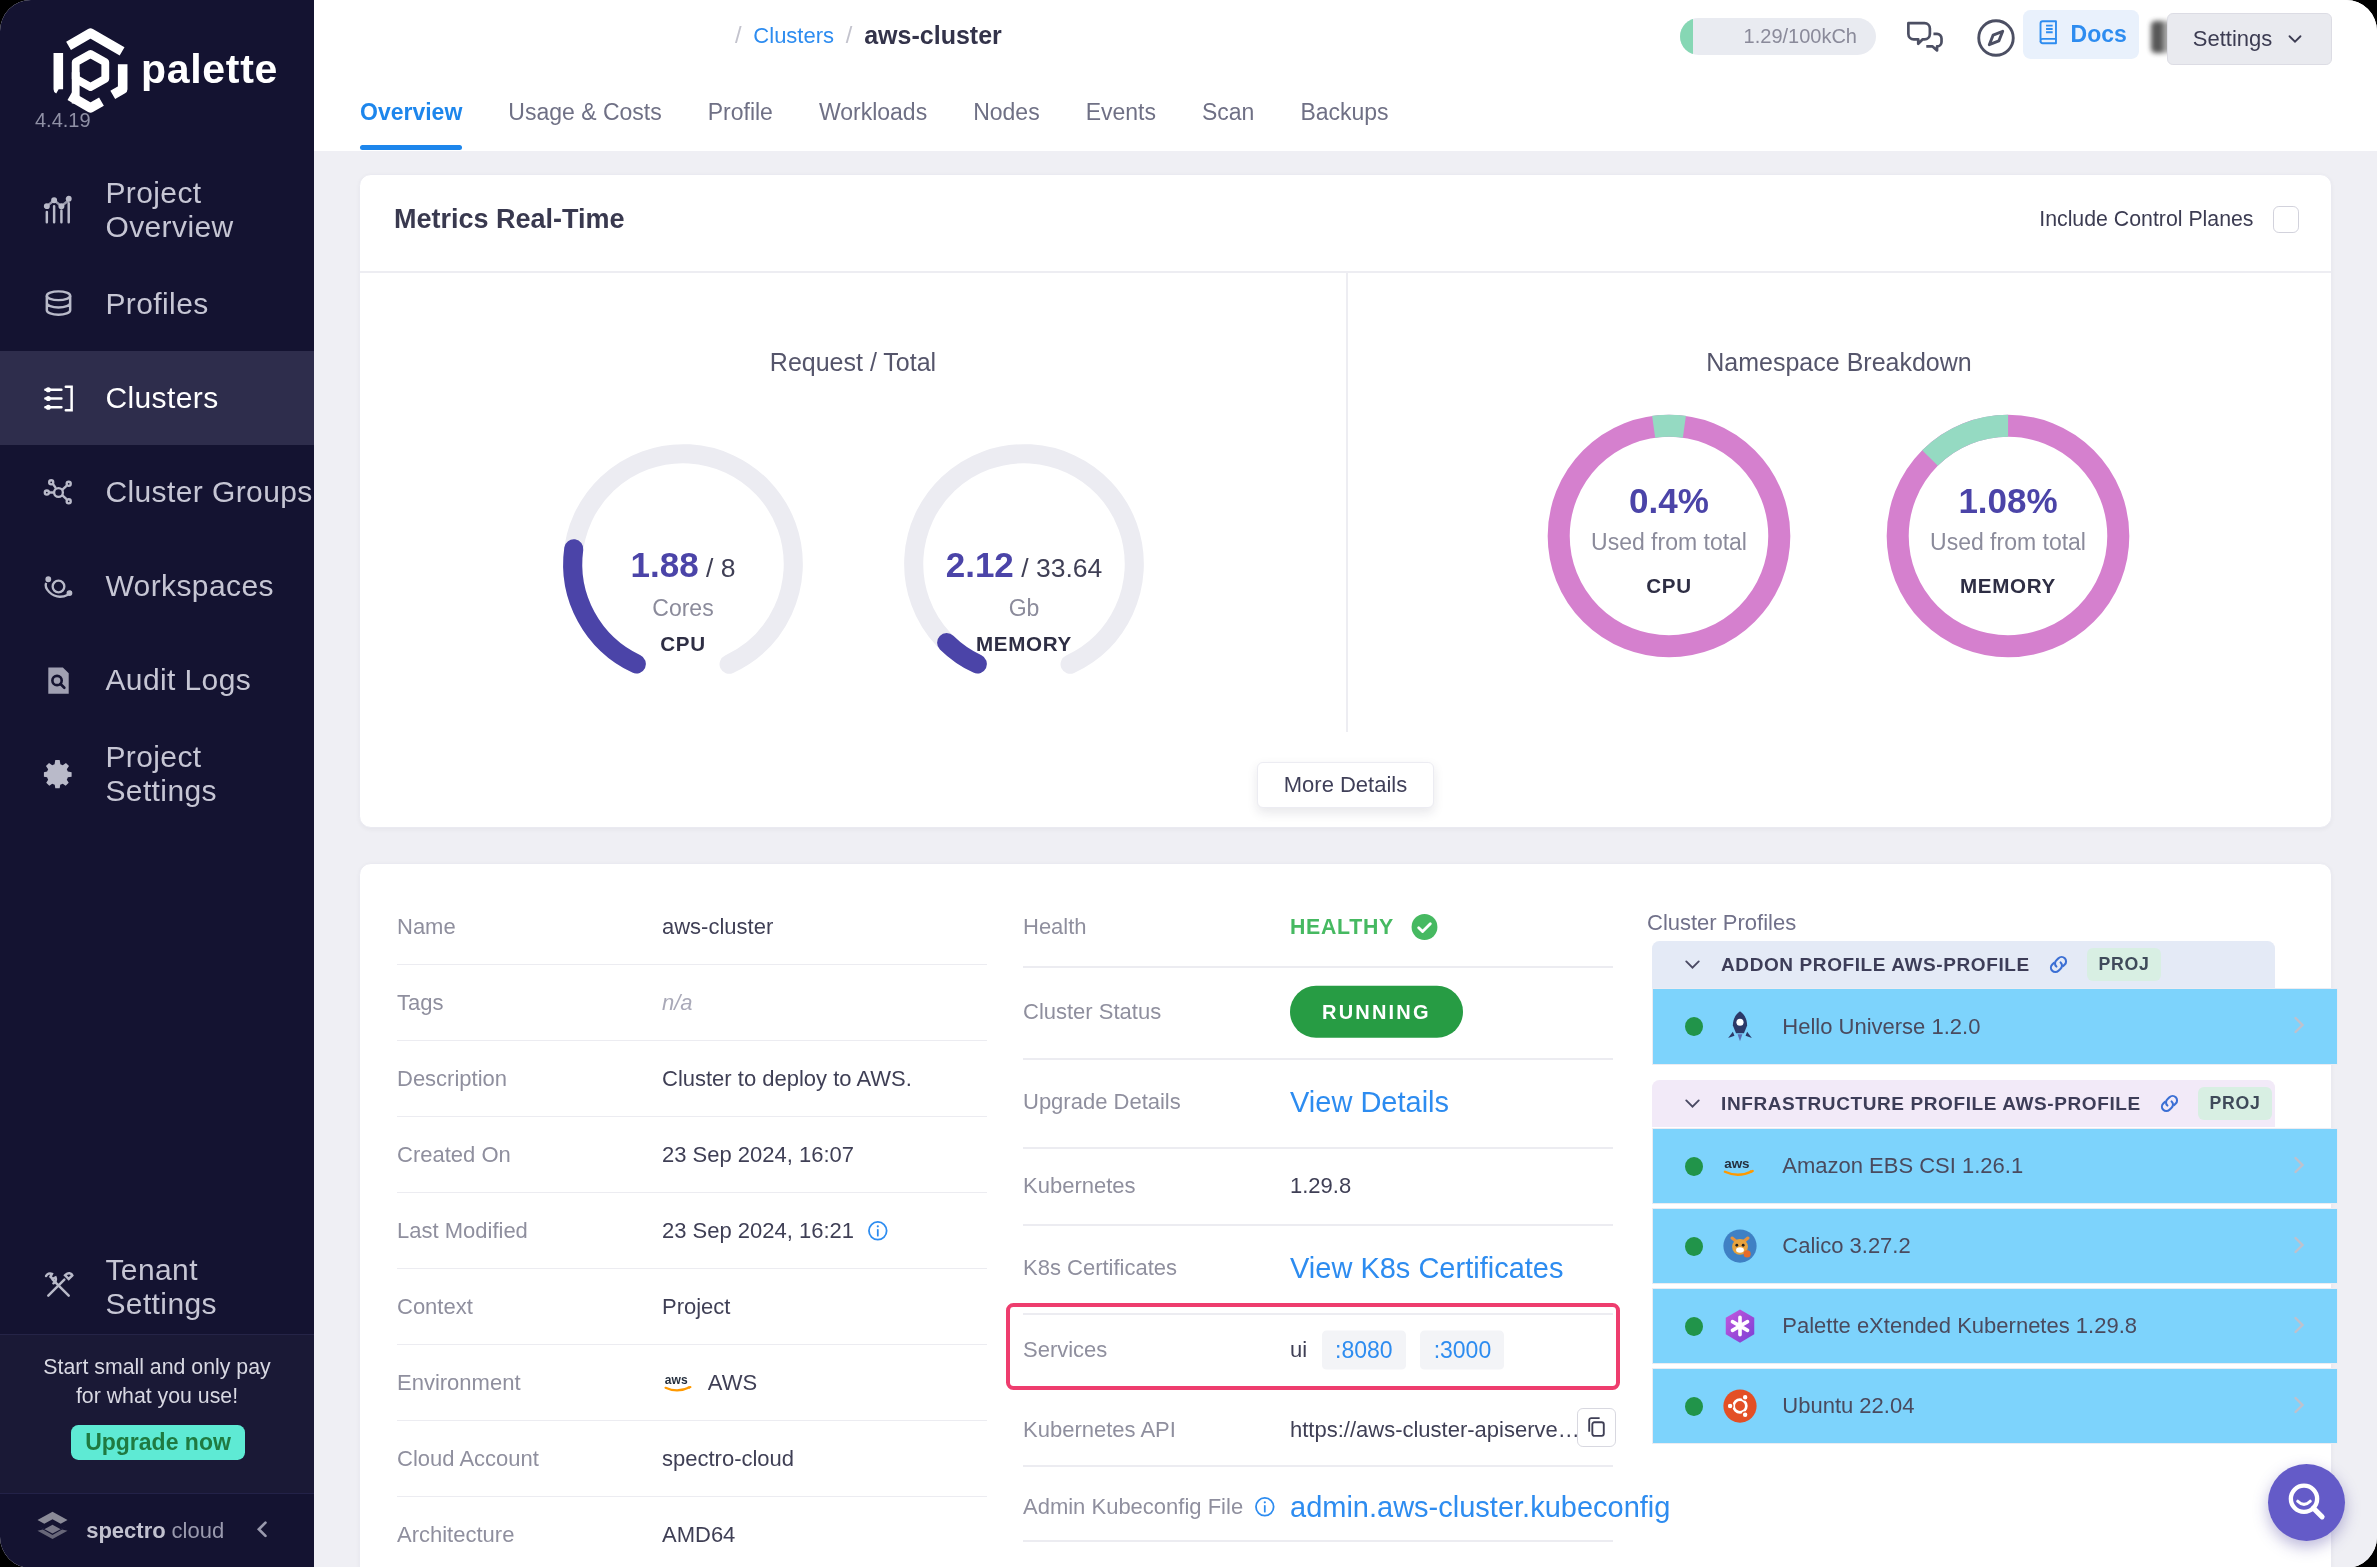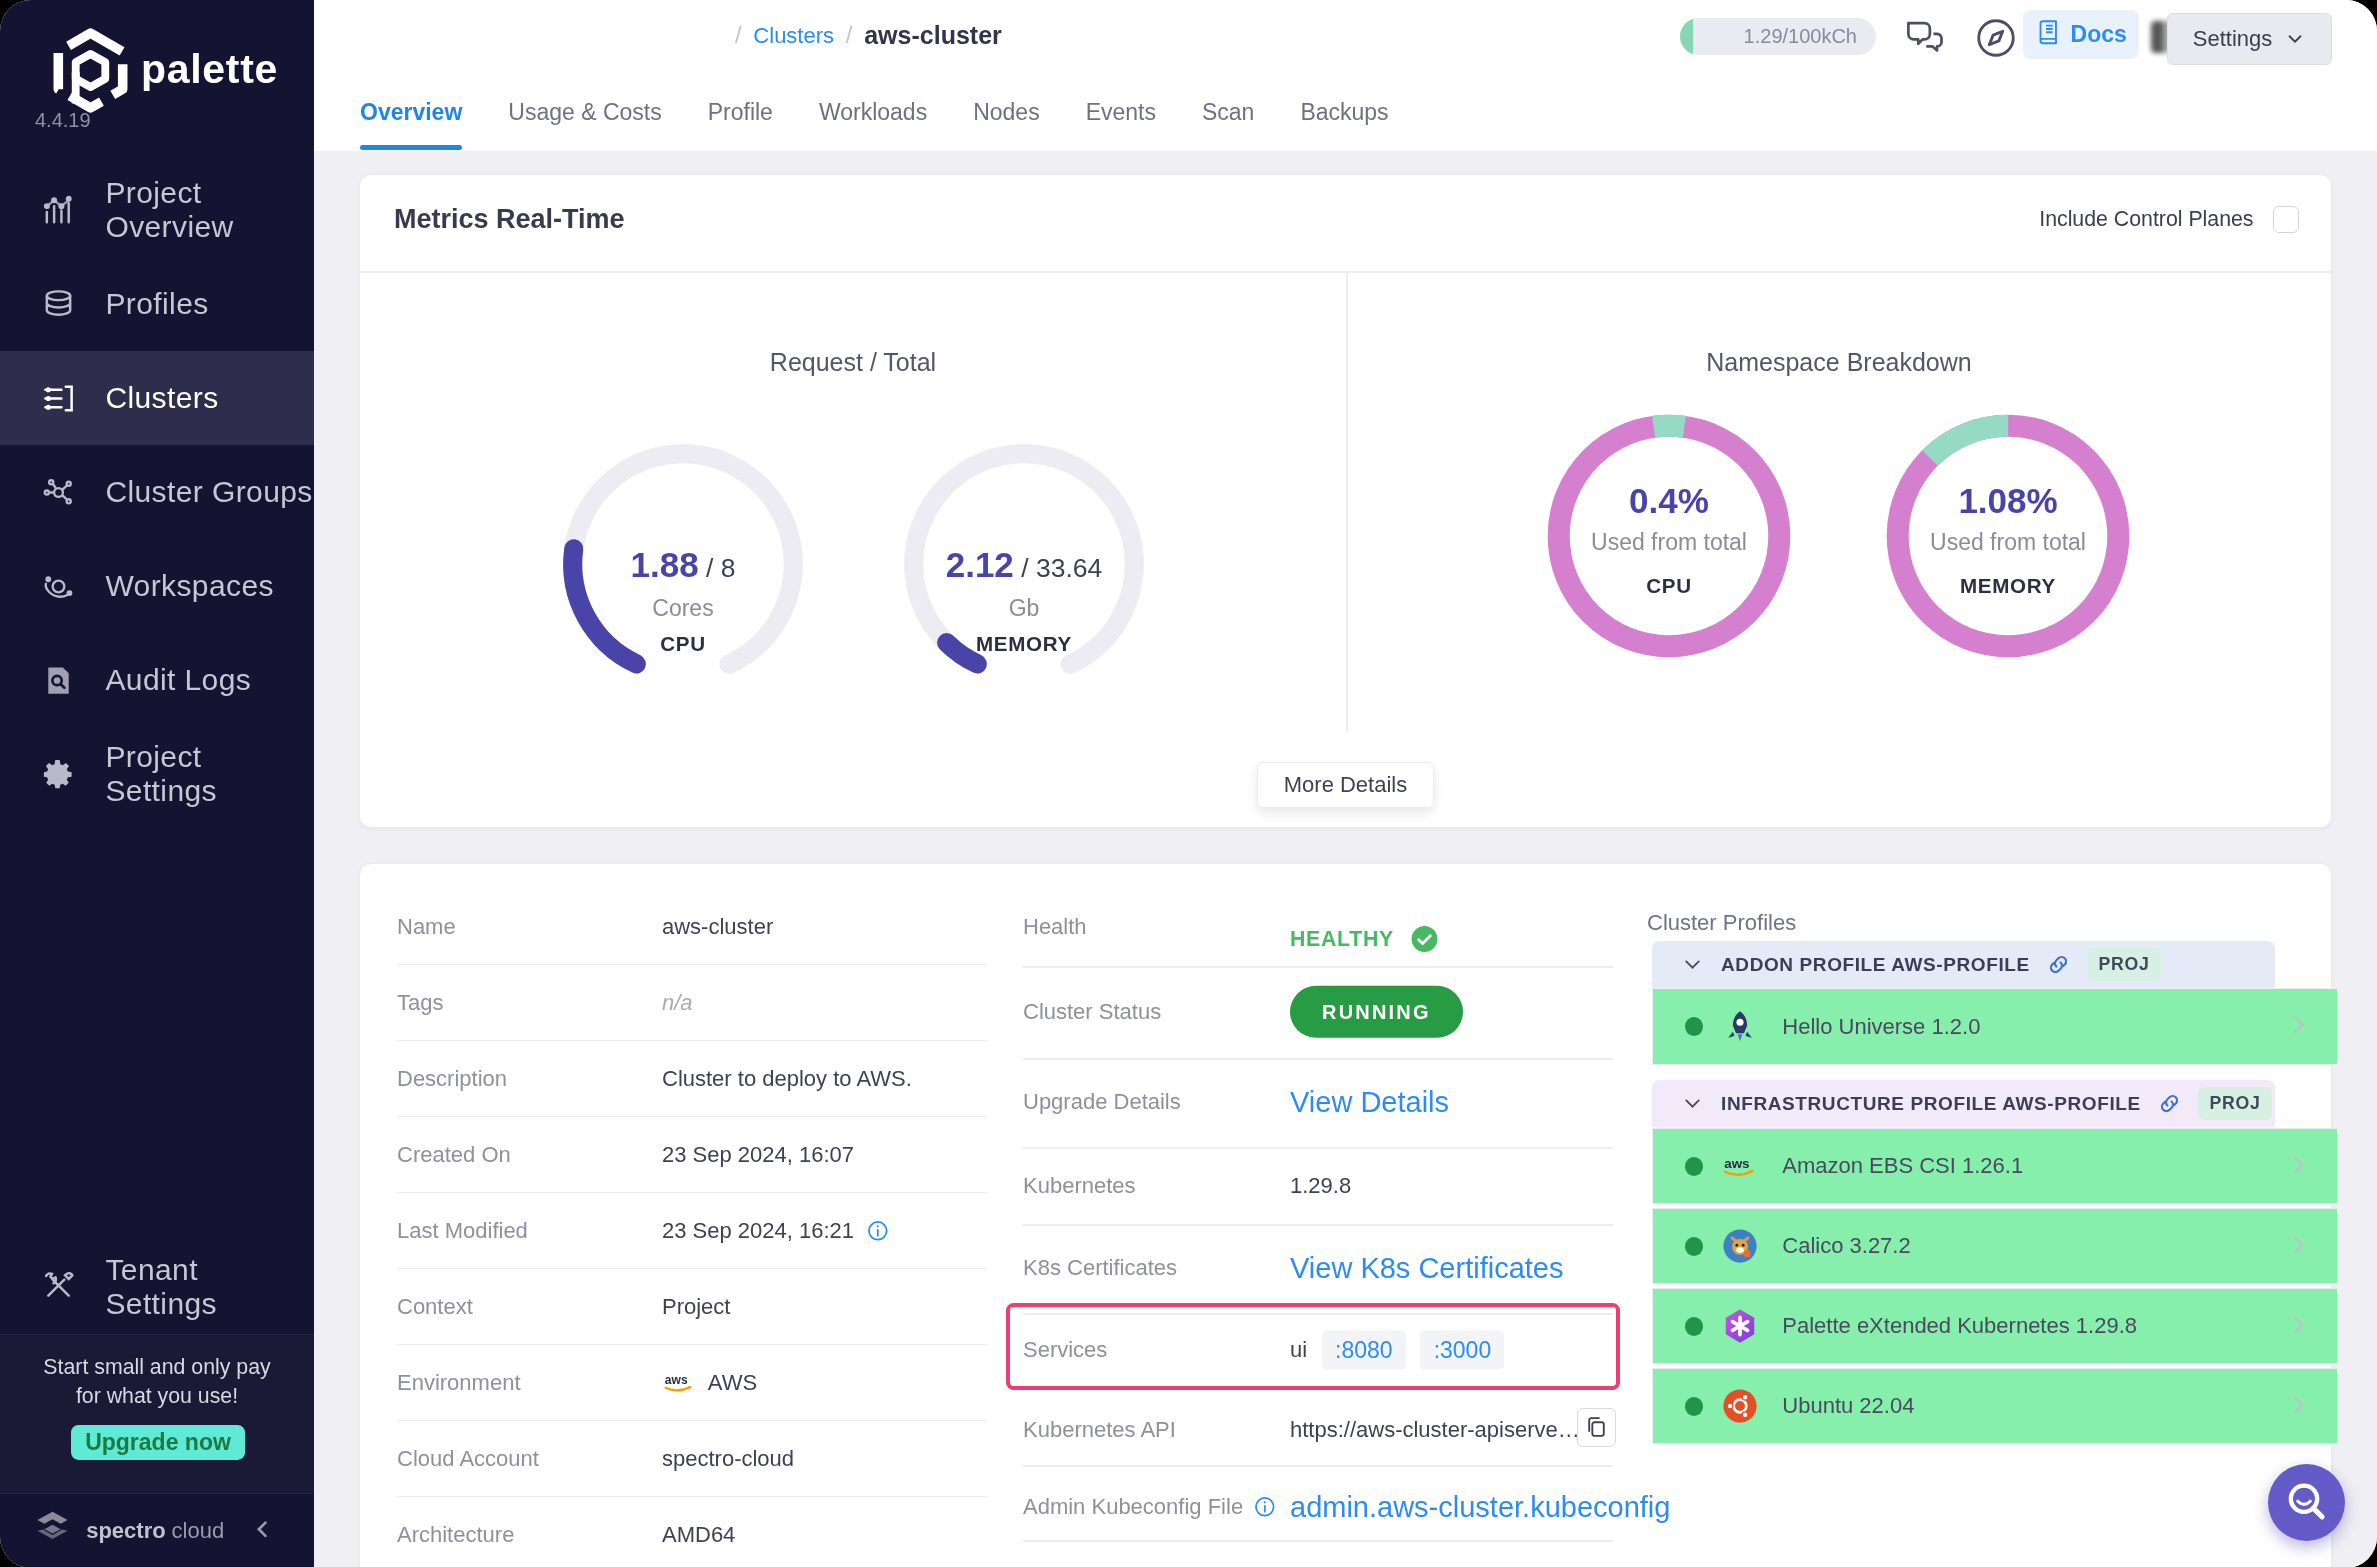--- a/index.html
+++ b/index.html
@@ -83,21 +83,21 @@
   .running{background:#279c44;color:#fff;font-weight:bold;letter-spacing:2.2px;font-size:20px;border:none;border-radius:26.5px;padding:14.7px 32px;cursor:pointer;font-family:inherit;}
   .blink{color:#2d8cf0;cursor:pointer;font-size:29px;}
   .chip{background:#f3f4f7;border-radius:4.4px;padding:5.9px 13.2px;color:#2d8cf0;font-size:23px;cursor:pointer;}
   .pinkbox{position:absolute;left:646px;top:439px;width:614px;height:87px;border:4.4px solid #ee3d6e;border-radius:7.4px;box-sizing:border-box;}
   .copybtn{position:absolute;left:1217px;top:544px;width:37px;height:37px;border:0.7px solid #d8d8e0;border-radius:5.9px;background:#fff;display:flex;align-items:center;justify-content:center;cursor:pointer;color:#3f3f55;}
 
   .cp-title{position:absolute;left:1287px;top:46px;font-size:22px;color:#71718a;}
   .pgroup-header{position:absolute;left:1292px;width:623px;height:47px;border-radius:7.4px 7.4px 0 0;display:flex;align-items:center;gap:16px;padding-left:28px;box-sizing:border-box;cursor:pointer;}
   .pgh-label{font-size:19px;font-weight:600;color:#3d3d58;letter-spacing:0.6px;}
   .proj-badge{background:#d8efe3;color:#3f4a5a;font-size:17.7px;font-weight:bold;letter-spacing:0.7px;border-radius:5.9px;padding:5.9px 11.8px;}
-  .prow{position:absolute;left:1292px;width:686px;background:#86efac;border:0.7px solid #ececf2;box-sizing:border-box;display:flex;align-items:center;padding-left:32px;cursor:pointer;}
+  .prow{position:absolute;left:1292px;width:686px;background:#7dd3fc;border:0.7px solid #ececf2;box-sizing:border-box;display:flex;align-items:center;padding-left:32px;cursor:pointer;}
   .pdot{width:17.7px;height:19px;border-radius:50%;background:#21944a;flex:0 0 17.7px;}
   .picon{width:43px;height:43px;margin-left:16px;display:flex;align-items:center;justify-content:center;}
   .pname{font-size:22px;color:#4a4a5e;margin-left:20.6px;flex:1;}
   .pchev{margin-right:23.6px;color:#c0c0cc;}
 
   .fab{position:absolute;left:2268px;top:1464px;width:77px;height:77px;border-radius:50%;background:#645bc8;box-shadow:0 5.9px 14.7px rgba(60,50,150,.35);border:none;cursor:pointer;display:flex;align-items:center;justify-content:center;}
 </style>
 </head>
 <body>
 
@@ -374,21 +374,21 @@
         <span class="dvalue">spectro-cloud</span>
       </div>
       <div class="drow" style="border-bottom:none;">
         <span class="dlabel">Architecture</span>
         <span class="dvalue">AMD64</span>
       </div>
     </div>
 
     <div>
       <span class="c2label" style="top:63px;">Health</span>
-      <span class="c2value" style="top:75px;">
+      <span class="c2value" style="top:63px;">
         <span class="healthy">HEALTHY</span>
         <svg viewBox="0 0 24 24" width="31" height="31">
               <circle cx="12" cy="12" r="10" fill="#46b961"></circle>
               <path d="M7.5 12.5l3 3 6-6" fill="none" stroke="#fff" stroke-width="2.2" stroke-linecap="round" stroke-linejoin="round"></path>
             </svg>
       </span>
       <div class="c2div" style="top:102px;"></div>
 
       <span class="c2label" style="top:148px;">Cluster Status</span>
       <span class="c2value" style="top:148px;">

